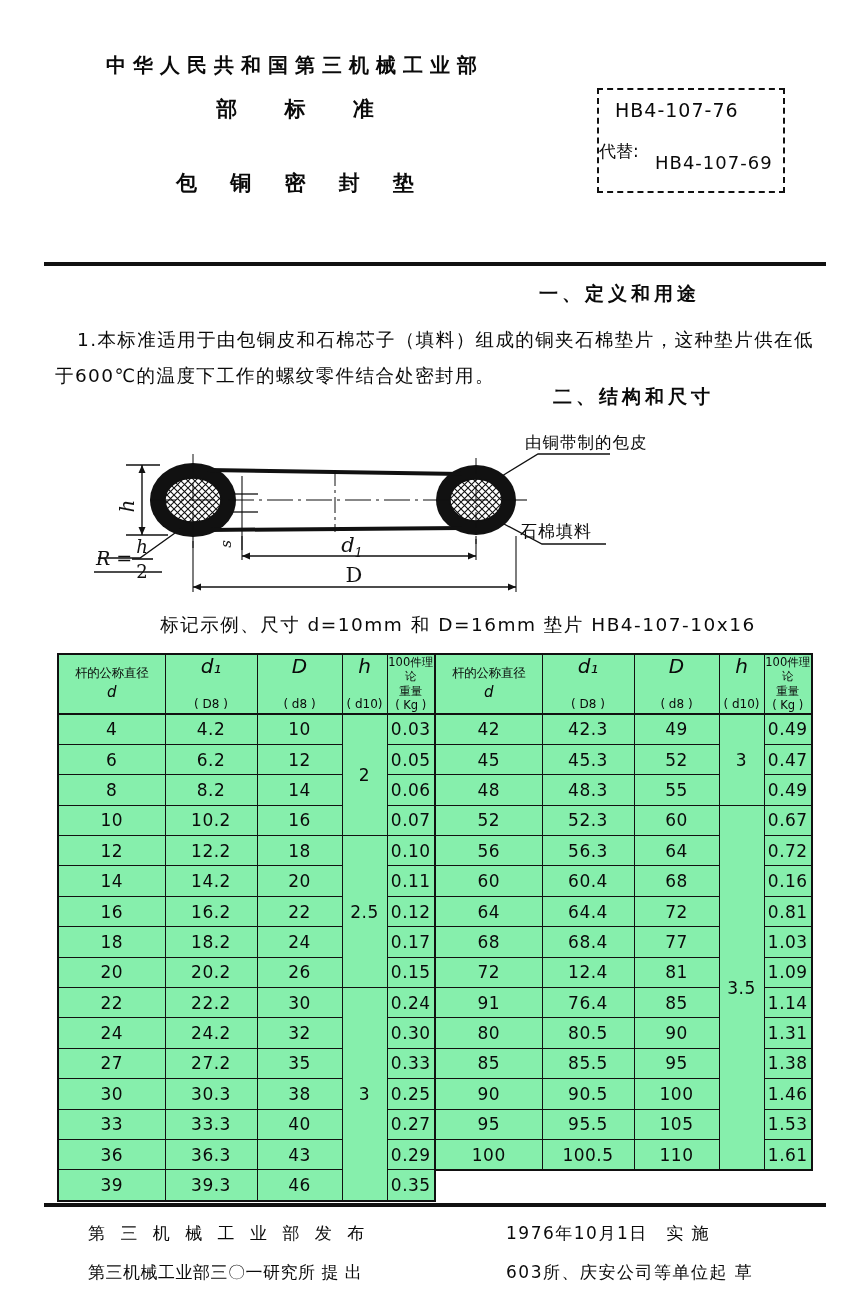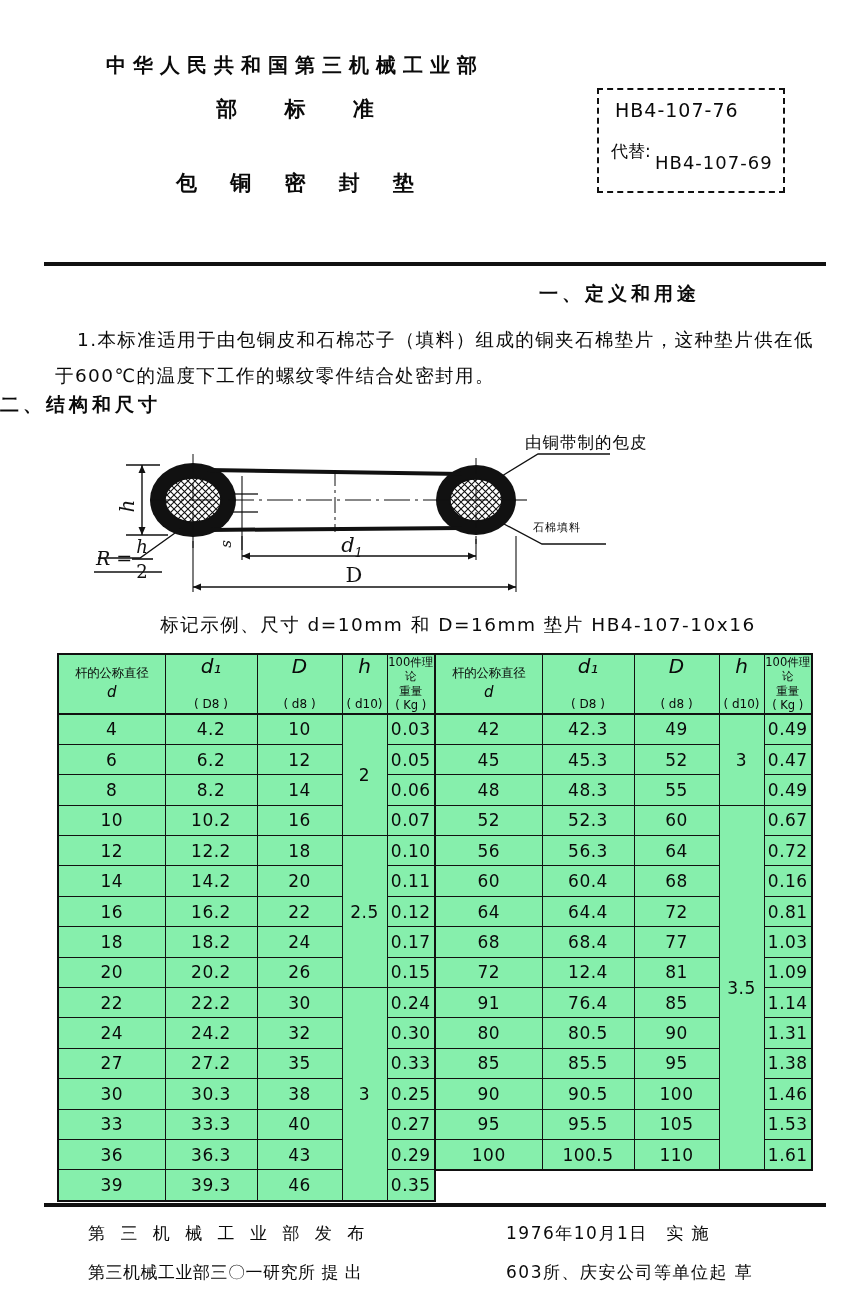--- a/index.html
+++ b/index.html
@@ -58,21 +58,21 @@
   }
   .std-num {
     position: absolute;
     left: 16px; top: 9px;
     font-size: 19px;
     letter-spacing: 1px;
     white-space: nowrap;
   }
   .std-repl-label {
     position: absolute;
-    left: 12px; top: 50px;
+    left: 0; top: 50px;
     font-size: 17px;
     white-space: nowrap;
   }
   .std-repl-val {
     position: absolute;
     left: 56px; top: 62px;
     font-size: 18px;
     letter-spacing: 1px;
     white-space: nowrap;
   }
@@ -104,26 +104,27 @@
     position: absolute;
     left: 55px; top: 322px;
     width: 770px;
     font-size: 18.5px;
     line-height: 36px;
     letter-spacing: 1.4px;
     text-indent: 22px;
   }
   .sec2-title {
     position: absolute;
-    left: 0; top: 392px;
+    left: 0; top: 384px;
     width: 690px;
-    text-align: left;
+    text-align: right;
     font-size: 19px;
     letter-spacing: 4px;
     font-weight: 600;
+    padding-left: 24px;
   }
 
   
   .diagram {
     position: absolute;
     left: 90px; top: 432px;
     width: 720px; height: 182px;
   }
   .diagram svg { display: block; }
 
@@ -283,22 +284,22 @@
       <text x="264" y="150" font-family="DejaVu Serif, serif" font-size="21" fill="#111" text-anchor="middle">D</text>
 
       <path d="M412,44 L448,22 L520,22" stroke="#111" stroke-width="1.3" fill="none"></path>
 
       <path d="M414,92 L452,112 L516,112" stroke="#111" stroke-width="1.3" fill="none"></path>
     </svg>
 
     <div style="position:absolute; left:435px; top:0px; font-size:16.5px;
                 letter-spacing:1px; white-space:nowrap;">由铜带制的包皮</div>
 
-    <div style="position:absolute; left:430px; top:88px; font-size:11px;
-                letter-spacing:1px; white-space:nowrap;margin-left:13px;">石棉填料</div>
+    <div style="position:absolute; left:430px; top:88px; font-size:17px;
+                letter-spacing:1px; white-space:nowrap;">石棉填料</div>
   </div>
 
   <div class="mark-example">标记示例、尺寸 d=10mm 和 D=16mm 垫片 HB4-107-10x16</div>
 
   <div class="tbl-wrap tbl-left">
     <table class="dim">
       <colgroup>
         <col class="c-d">
           <col class="c-d1">
           <col class="c-D">

